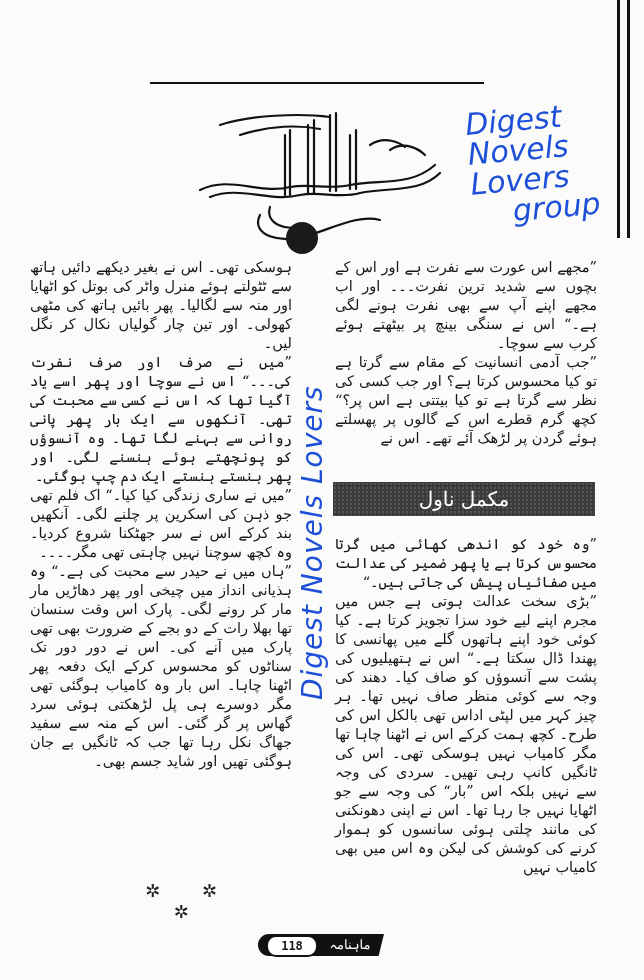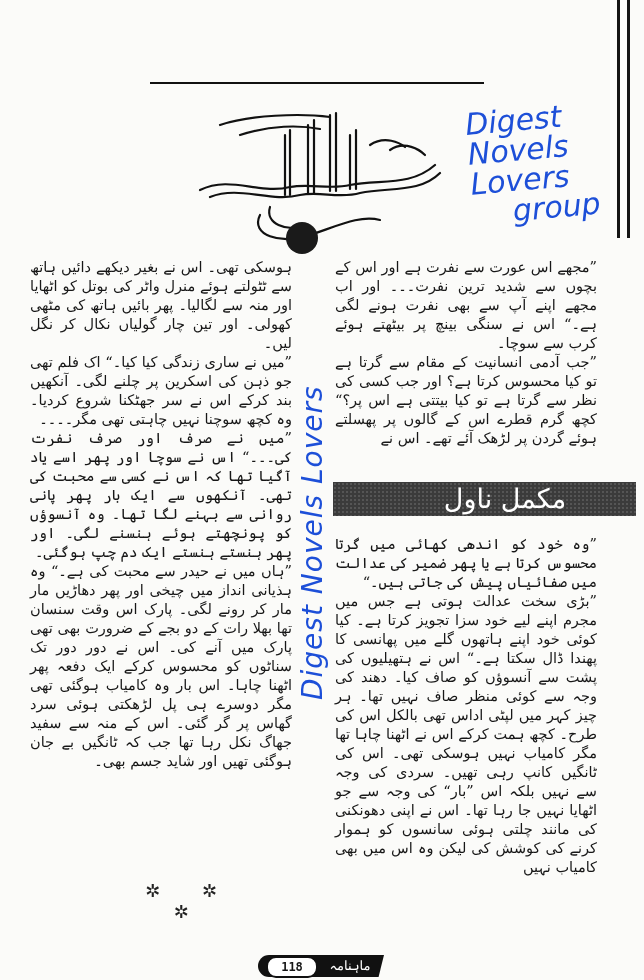--- a/index.html
+++ b/index.html
@@ -48,32 +48,32 @@
     font-family: "DejaVu Serif", serif; font-size: 14.5px; line-height: 19px; color: #171717;
   }
   .col p { margin: 0; }
   .col-right { left: 335px; top: 258px; width: 262px; }
   .col-left { left: 30px; top: 258px; width: 262px; }
   .col-right2 { left: 335px; top: 535px; width: 262px; }
 
   .section-banner {
     position: absolute; left: 333px; top: 482px; width: 262px; height: 34px;
     background: #3b3b3b; color: #fff; text-align: center; direction: rtl;
-    font-family: "DejaVu Serif", serif; font-size: 27px; line-height: 34px;
-    background-image: radial-gradient(#555 1px, transparent 1px); background-size: 4px 4px; padding-left: 41px;
+    font-family: "DejaVu Serif", serif; font-size: 20px; line-height: 34px;
+    background-image: radial-gradient(#555 1px, transparent 1px); background-size: 4px 4px;
   }
 
   .stars { position: absolute; left: 130px; top: 880px; width: 120px; text-align: center; font-size: 18px; letter-spacing: 18px; color: #222; }
   .last-line {
     position: absolute; left: 35px; top: 910px; width: 262px; direction: rtl; text-align: right;
     font-family: "DejaVu Serif", serif; font-size: 14.5px;
   }
 
   
-  .footer { position: absolute; left: 258px; top: 955px; width: 128px; height: 22px; }
+  .footer { position: absolute; left: 258px; top: 934px; width: 128px; height: 22px; }
   .footer .pill {
     position: absolute; left: 8px; top: 1px; width: 48px; height: 18px; border-radius: 10px;
     border: 2px solid #111; background: #fff; text-align: center; font-size: 12px; font-weight: bold; line-height: 18px;
     font-family: "DejaVu Sans Mono", monospace;
   }
   .footer .mag {
     position: absolute; left: 58px; top: 0; width: 68px; height: 22px; background: #111; color: #fff;
     direction: rtl; font-family: "DejaVu Serif", serif; font-size: 13px; line-height: 22px; text-align: center;
     clip-path: polygon(0 0, 100% 0, 92% 100%, 0 100%);
   }
@@ -122,22 +122,22 @@
 
   <div class="section-banner">مکمل ناول</div>
 
   <div class="col col-right2">
     <p>”وہ خود کو اندھی کھائی میں گرتا محسوس کرتا ہے یا پھر ضمیر کی عدالت میں صفائیاں پیش کی جاتی ہیں۔“</p>
     <p>”بڑی سخت عدالت ہوتی ہے جس میں مجرم اپنے لیے خود سزا تجویز کرتا ہے۔ کیا کوئی خود اپنے ہاتھوں گلے میں پھانسی کا پھندا ڈال سکتا ہے۔“ اس نے ہتھیلیوں کی پشت سے آنسوؤں کو صاف کیا۔ دھند کی وجہ سے کوئی منظر صاف نہیں تھا۔ ہر چیز کہر میں لپٹی اداس تھی بالکل اس کی طرح۔ کچھ ہمت کرکے اس نے اٹھنا چاہا تھا مگر کامیاب نہیں ہوسکی تھی۔ اس کی ٹانگیں کانپ رہی تھیں۔ سردی کی وجہ سے نہیں بلکہ اس ”بار“ کی وجہ سے جو اٹھایا نہیں جا رہا تھا۔ اس نے اپنی دھونکنی کی مانند چلتی ہوئی سانسوں کو ہموار کرنے کی کوشش کی لیکن وہ اس میں بھی کامیاب نہیں</p>
   </div>
 
   <div class="col col-left">
     <p>ہوسکی تھی۔ اس نے بغیر دیکھے دائیں ہاتھ سے ٹٹولتے ہوئے منرل واٹر کی بوتل کو اٹھایا اور منہ سے لگالیا۔ پھر بائیں ہاتھ کی مٹھی کھولی۔ اور تین چار گولیاں نکال کر نگل لیں۔</p>
+    <p>”میں نے صرف اور صرف نفرت کی۔۔۔“ اس نے سوچا اور پھر اسے یاد آگیا تھا کہ اس نے کسی سے محبت کی تھی۔ آنکھوں سے ایک بار پھر پانی روانی سے بہنے لگا تھا۔ وہ آنسوؤں کو پونچھتے ہوئے ہنسنے لگی۔ اور پھر ہنستے ہنستے ایک دم چپ ہوگئی۔</p>
     <p>”میں نے ساری زندگی کیا کیا۔“ اک فلم تھی جو ذہن کی اسکرین پر چلنے لگی۔ آنکھیں بند کرکے اس نے سر جھٹکنا شروع کردیا۔ وہ کچھ سوچنا نہیں چاہتی تھی مگر۔۔۔۔</p>
-    <p>”میں نے صرف اور صرف نفرت کی۔۔۔“ اس نے سوچا اور پھر اسے یاد آگیا تھا کہ اس نے کسی سے محبت کی تھی۔ آنکھوں سے ایک بار پھر پانی روانی سے بہنے لگا تھا۔ وہ آنسوؤں کو پونچھتے ہوئے ہنسنے لگی۔ اور پھر ہنستے ہنستے ایک دم چپ ہوگئی۔</p>
     <p>”ہاں میں نے حیدر سے محبت کی ہے۔“ وہ ہذیانی انداز میں چیخی اور پھر دھاڑیں مار مار کر رونے لگی۔ پارک اس وقت سنسان تھا بھلا رات کے دو بجے کے ضرورت بھی تھی پارک میں آنے کی۔ اس نے دور دور تک سناٹوں کو محسوس کرکے ایک دفعہ پھر اٹھنا چاہا۔ اس بار وہ کامیاب ہوگئی تھی مگر دوسرے ہی پل لڑھکتی ہوئی سرد گھاس پر گر گئی۔ اس کے منہ سے سفید جھاگ نکل رہا تھا جب کہ ٹانگیں بے جان ہوگئی تھیں اور شاید جسم بھی۔</p>
   </div>
 
   <div class="wm-vertical">Digest Novels Lovers</div>
 
   <div class="stars">✲ ✲ ✲</div>
 
   <div class="footer">
     <div class="bg"></div>
     <div class="pill">118</div>

